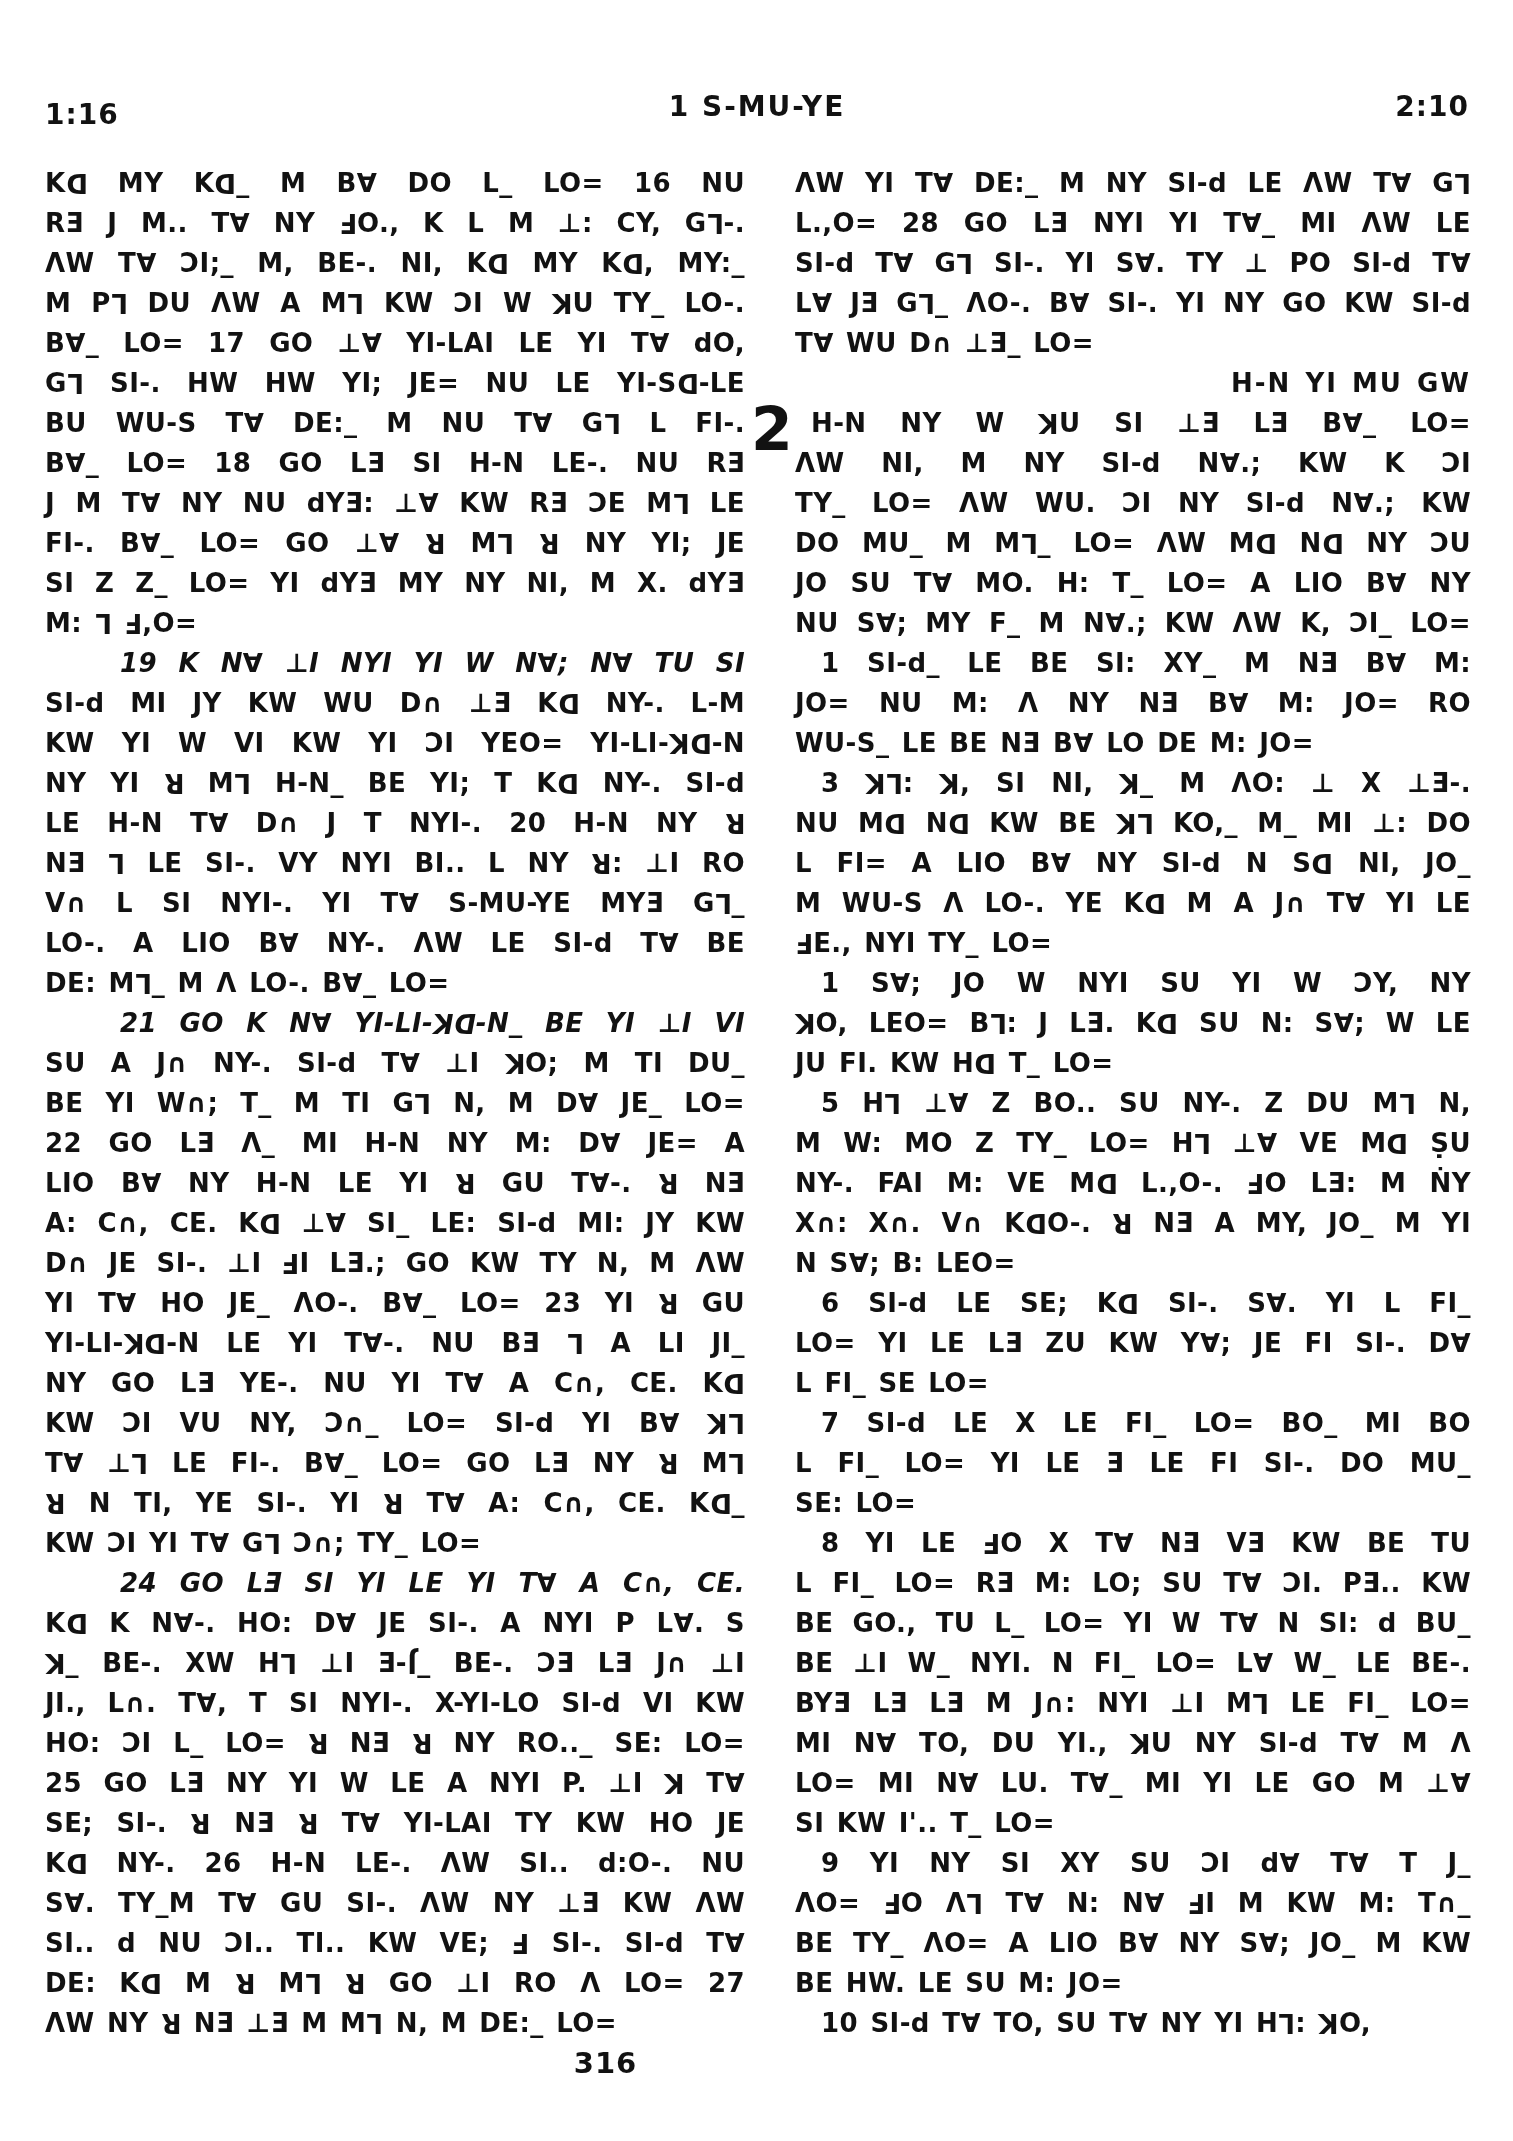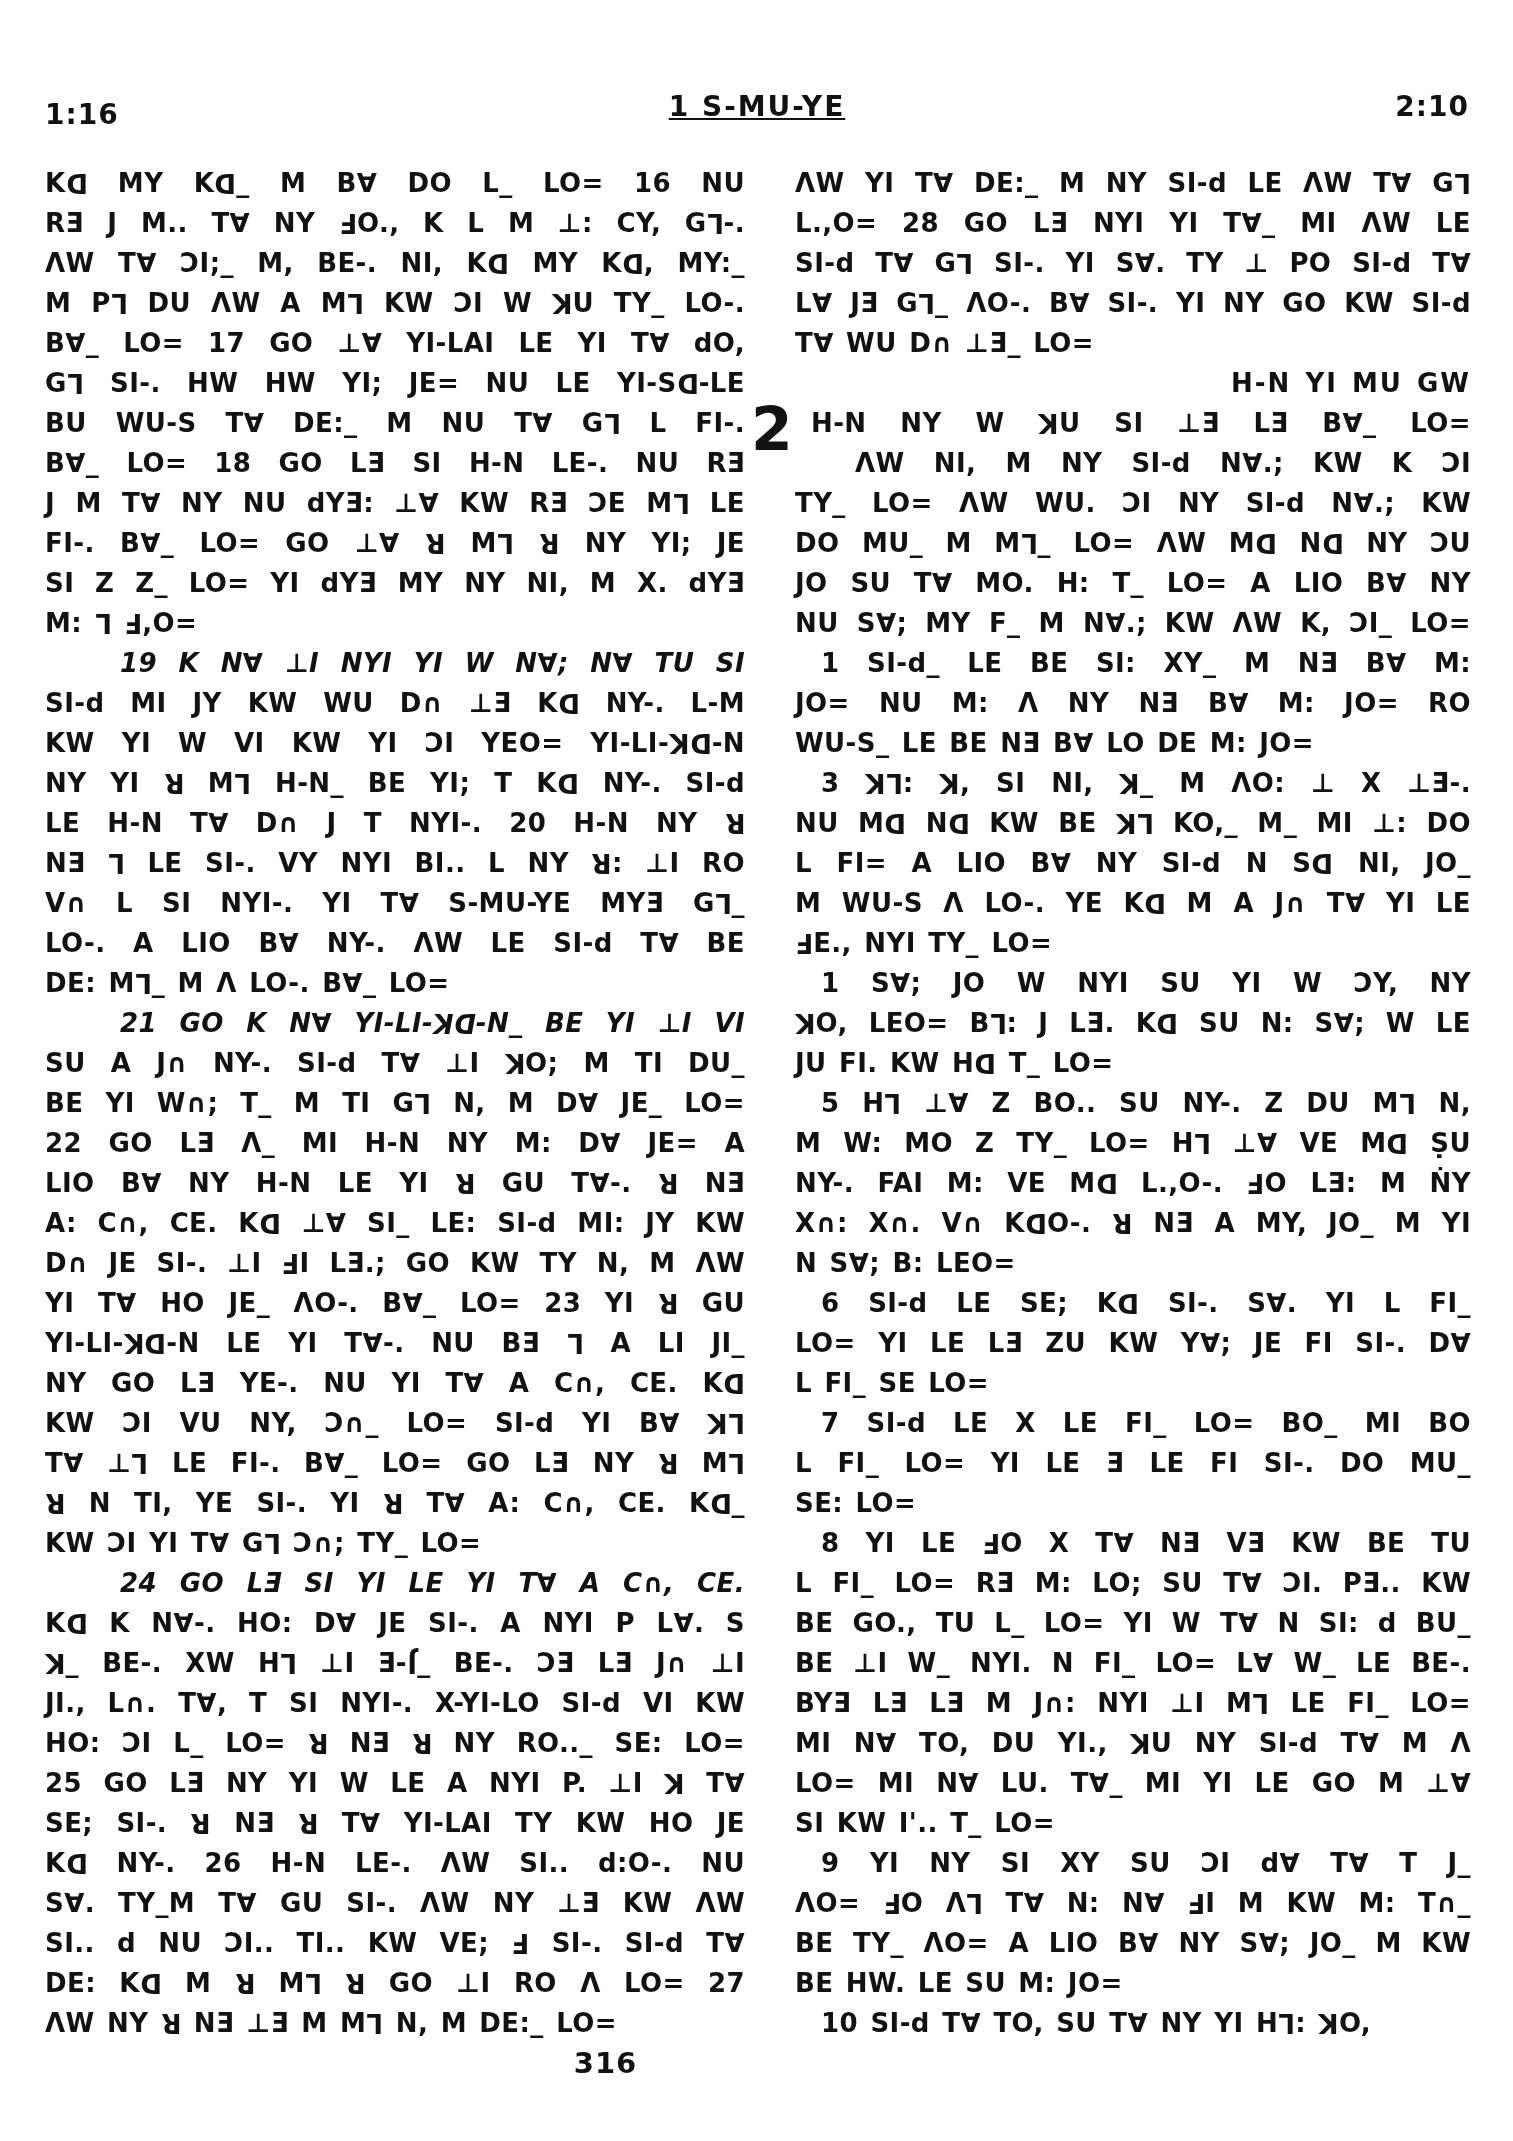--- a/index.html
+++ b/index.html
@@ -3,35 +3,35 @@
 <meta charset="utf-8">
 <style>
   html,body{margin:0;padding:0;}
   body{
     width:1513px;height:2141px;position:relative;background:#ffffff;
     font-family:"DejaVu Sans",sans-serif;font-weight:700;color:#121212;
     -webkit-font-smoothing:antialiased;
   }
   .header{position:absolute;top:90px;left:45px;width:1424px;height:36px;font-size:28px;}
   .h-left{position:absolute;left:0;top:8px;letter-spacing:1px;}
-  .h-center{position:absolute;left:0;right:0;text-align:center;letter-spacing:2px;text-decoration:underline;}
+  .h-center{position:absolute;left:0;right:0;text-align:center;letter-spacing:2px;}
   .h-right{position:absolute;right:0;top:0;letter-spacing:1px;}
   .col{position:absolute;top:163px;}
   .col-left{left:45px;width:700px;}
   .col-right{left:795px;width:676px;}
   .ln{
     height:40px;line-height:40px;font-size:26px;letter-spacing:0.4px;
     word-spacing:3px;overflow:visible;white-space:normal;
   }
   .j{text-align:justify;text-align-last:justify;}
   .col-left .p{padding-left:75px;font-style:italic;}
   .col-right .p{padding-left:26px;}
   .h{text-align:right;letter-spacing:2px;}
   .c1{margin-left:16px;}
-  .c2{margin-left:60px;}
+  .c2{}
   .r{display:inline-block;transform:rotate(180deg);}
   .bignum{
     position:absolute;left:-44px;top:236px;font-size:60px;line-height:60px;
     letter-spacing:0;
   }
   .footer{position:absolute;top:2046px;left:0;width:1211px;text-align:center;
     font-size:29px;letter-spacing:1px;}
 </style>
 </head>
 <body>

